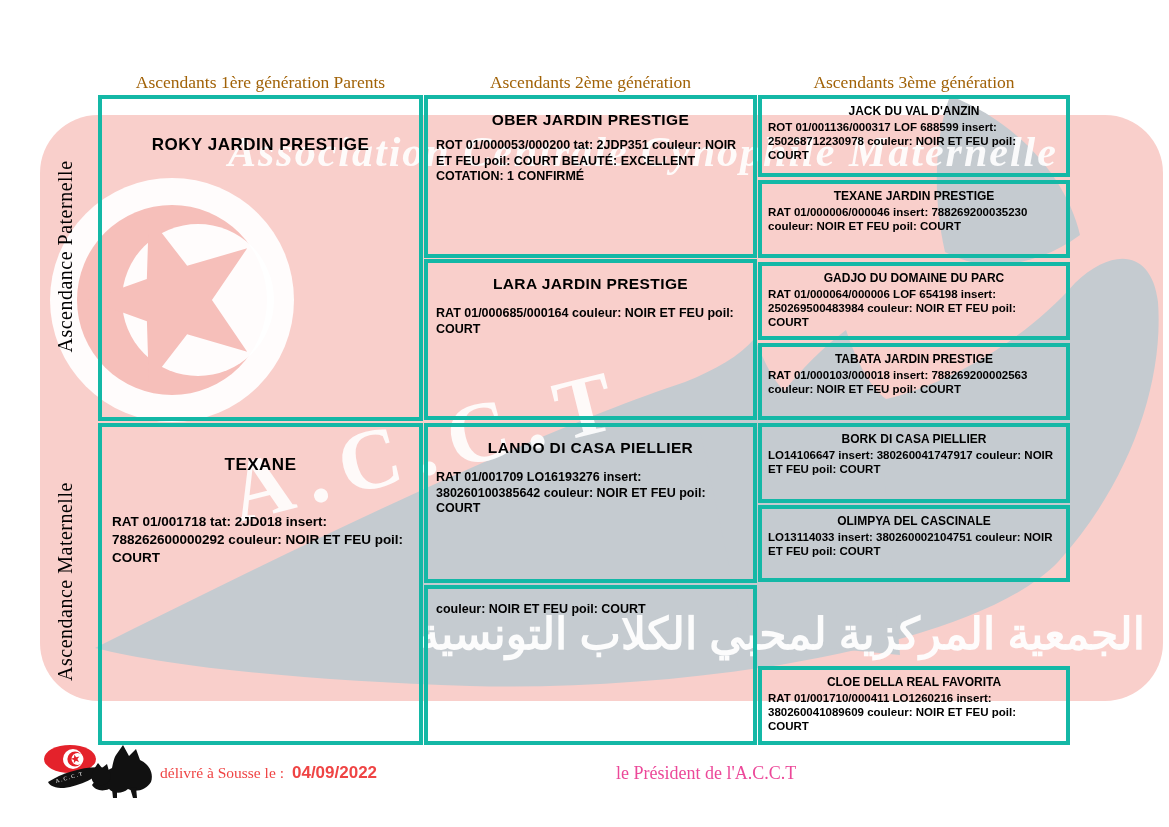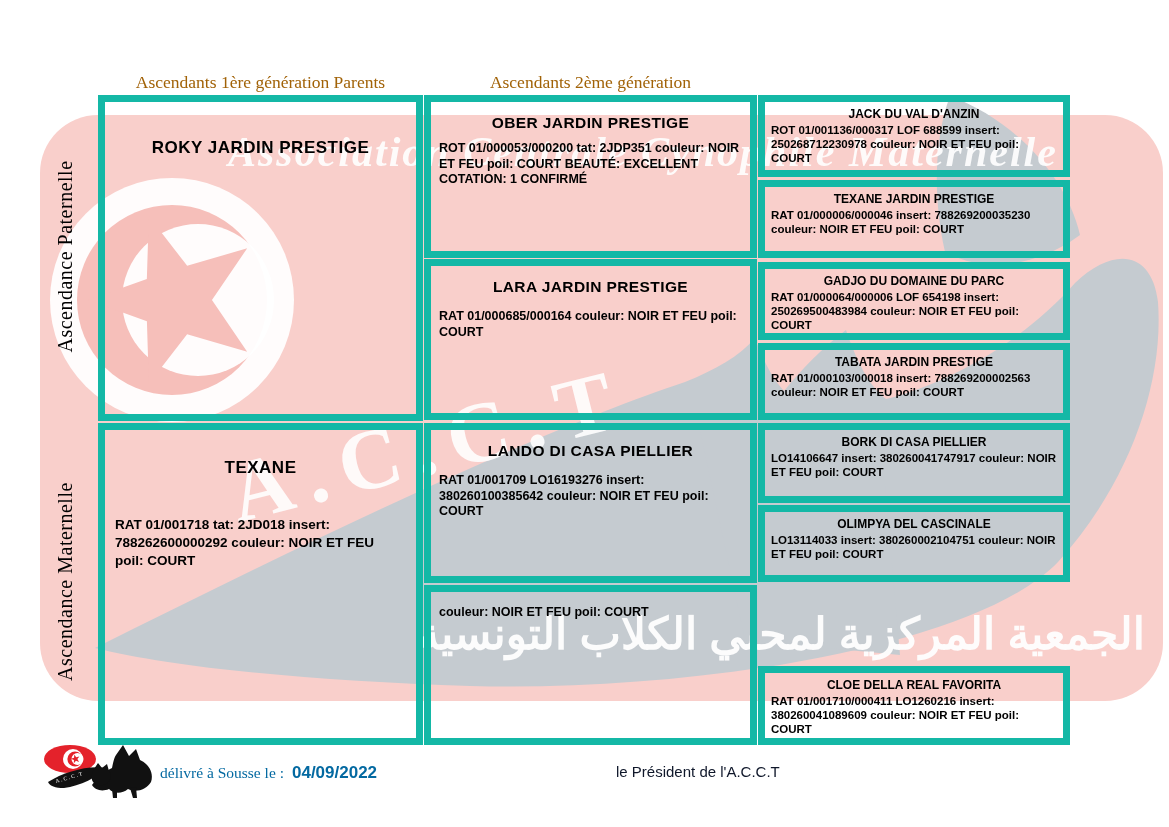--- a/index.html
+++ b/index.html
@@ -14,43 +14,43 @@
       font-family:"Liberation Serif",serif;font-weight:bold;font-size:86px;
       letter-spacing:14px;transform:rotate(-14deg);opacity:.9;}
   .wm-arabic{position:absolute;left:105px;top:608px;width:1040px;color:#ffffff;
       font-size:44px;font-weight:bold;opacity:.95;white-space:nowrap;}
   
   .colhead{position:absolute;top:72px;color:#a16207;font-family:"Liberation Serif",serif;
       font-size:17.5px;text-align:center;z-index:2;}
   .sidelabel{position:absolute;width:330px;color:#000;font-family:"Liberation Serif",serif;
       font-size:20px;letter-spacing:.5px;text-align:center;transform:rotate(-90deg);
       transform-origin:center center;z-index:2;}
-  .box{position:absolute;border:7px solid #14b8a6;box-sizing:border-box;z-index:1;
+  .box{position:absolute;border:4px solid #14b8a6;box-sizing:border-box;z-index:1;
       background:transparent;}
   .box .title{font-weight:bold;text-align:center;color:#000;}
   .box .det{font-weight:bold;color:#000;text-align:left;}
   
   .c1 .title{font-size:17px;letter-spacing:.5px;}
   .c1 .det{font-size:13.5px;padding:0 10px;line-height:1.35;}
   .b-roky .title{margin-top:36px;} .b-roky .det{margin-top:26px;}
   .b-texane .title{margin-top:28px;} .b-texane .det{margin-top:38px;}
   
   .c2 .title{font-size:15.5px;margin-top:12px;letter-spacing:.4px;}
   .c2 .det{font-size:12.5px;padding:0 8px;margin-top:13px;line-height:1.25;}
   .b-ober .det{margin-top:9px;}
   
   .c3 .title{font-size:12px;margin-top:5px;}
   .c3 .det{font-size:11.5px;padding:0 6px;margin-top:2px;line-height:1.22;}
   
   #footer-issue{position:absolute;left:160px;top:763px;z-index:2;
-      font-family:"Liberation Serif",serif;font-size:15.5px;color:#0369a1;}
+      font-family:"Liberation Serif",serif;font-size:15.5px;color:#ef4444;}
   #footer-issue b{font-family:"Liberation Sans",sans-serif;font-size:17px;
       font-weight:bold;margin-left:8px;}
   #footer-president{position:absolute;left:616px;top:763px;z-index:2;
-      font-family:Liberation Sans, sans-serif;font-size:15px;color:#0f172a;}
+      font-family:Liberation Serif, serif;font-size:18px;color:#ec4899;}
   #logo{position:absolute;left:42px;top:742px;z-index:2;}
 </style>
 </head>
 <body>
 
 <div id="page">
 
   <div id="wm">
     <svg width="1169" height="827" viewBox="0 0 1169 827">
 
@@ -82,20 +82,21 @@
         </g>
       </g>
     </svg>
     <div class="wm-assoc">Association Centrale Cynophile Maternelle</div>
     <div class="wm-acct">A.C.C.T</div>
     <div class="wm-arabic" dir="rtl">الجمعية المركزية لمحبي الكلاب التونسية</div>
   </div>
 
   <div class="colhead" style="left:98px;width:325px;">Ascendants 1ère génération  Parents</div>
   <div class="colhead" style="left:424px;width:333px;">Ascendants 2ème génération</div>
+  <div class="colhead" style="left:758px;width:312px;">Ascendants 3ème génération</div>
 
   <div class="sidelabel" style="left:-100px;top:245px;">Ascendance Paternelle</div>
   <div class="sidelabel" style="left:-100px;top:570px;">Ascendance Maternelle</div>
 
   <div class="box c1 b-roky" style="left:98px;top:95px;width:325px;height:326px;">
     <div class="title">ROKY JARDIN PRESTIGE</div>
   </div>
   <div class="box c1 b-texane" style="left:98px;top:423px;width:325px;height:322px;">
     <div class="title">TEXANE</div>
     <div class="det">RAT 01/001718 tat: 2JD018 insert: 788262600000292 couleur: NOIR ET FEU poil: COURT</div>

